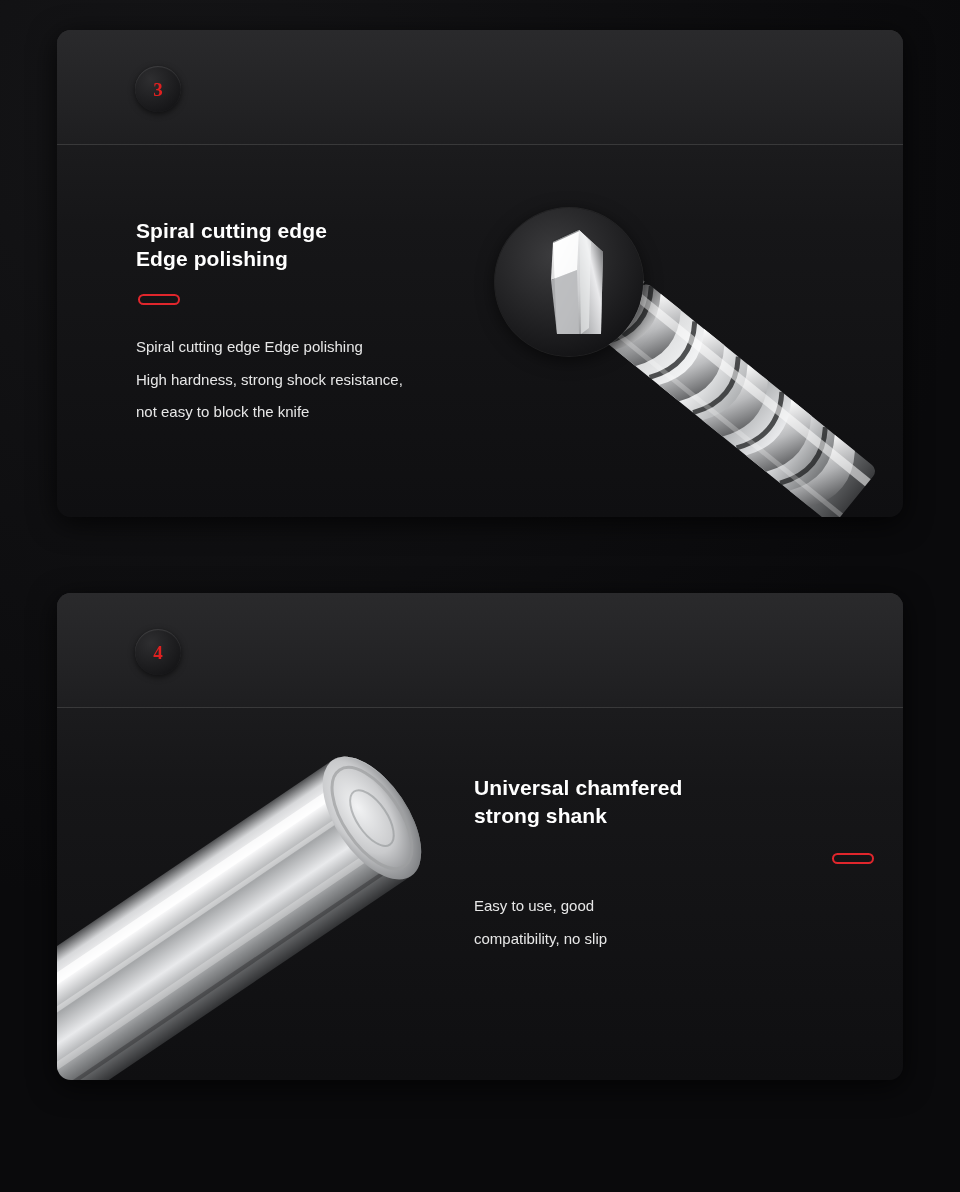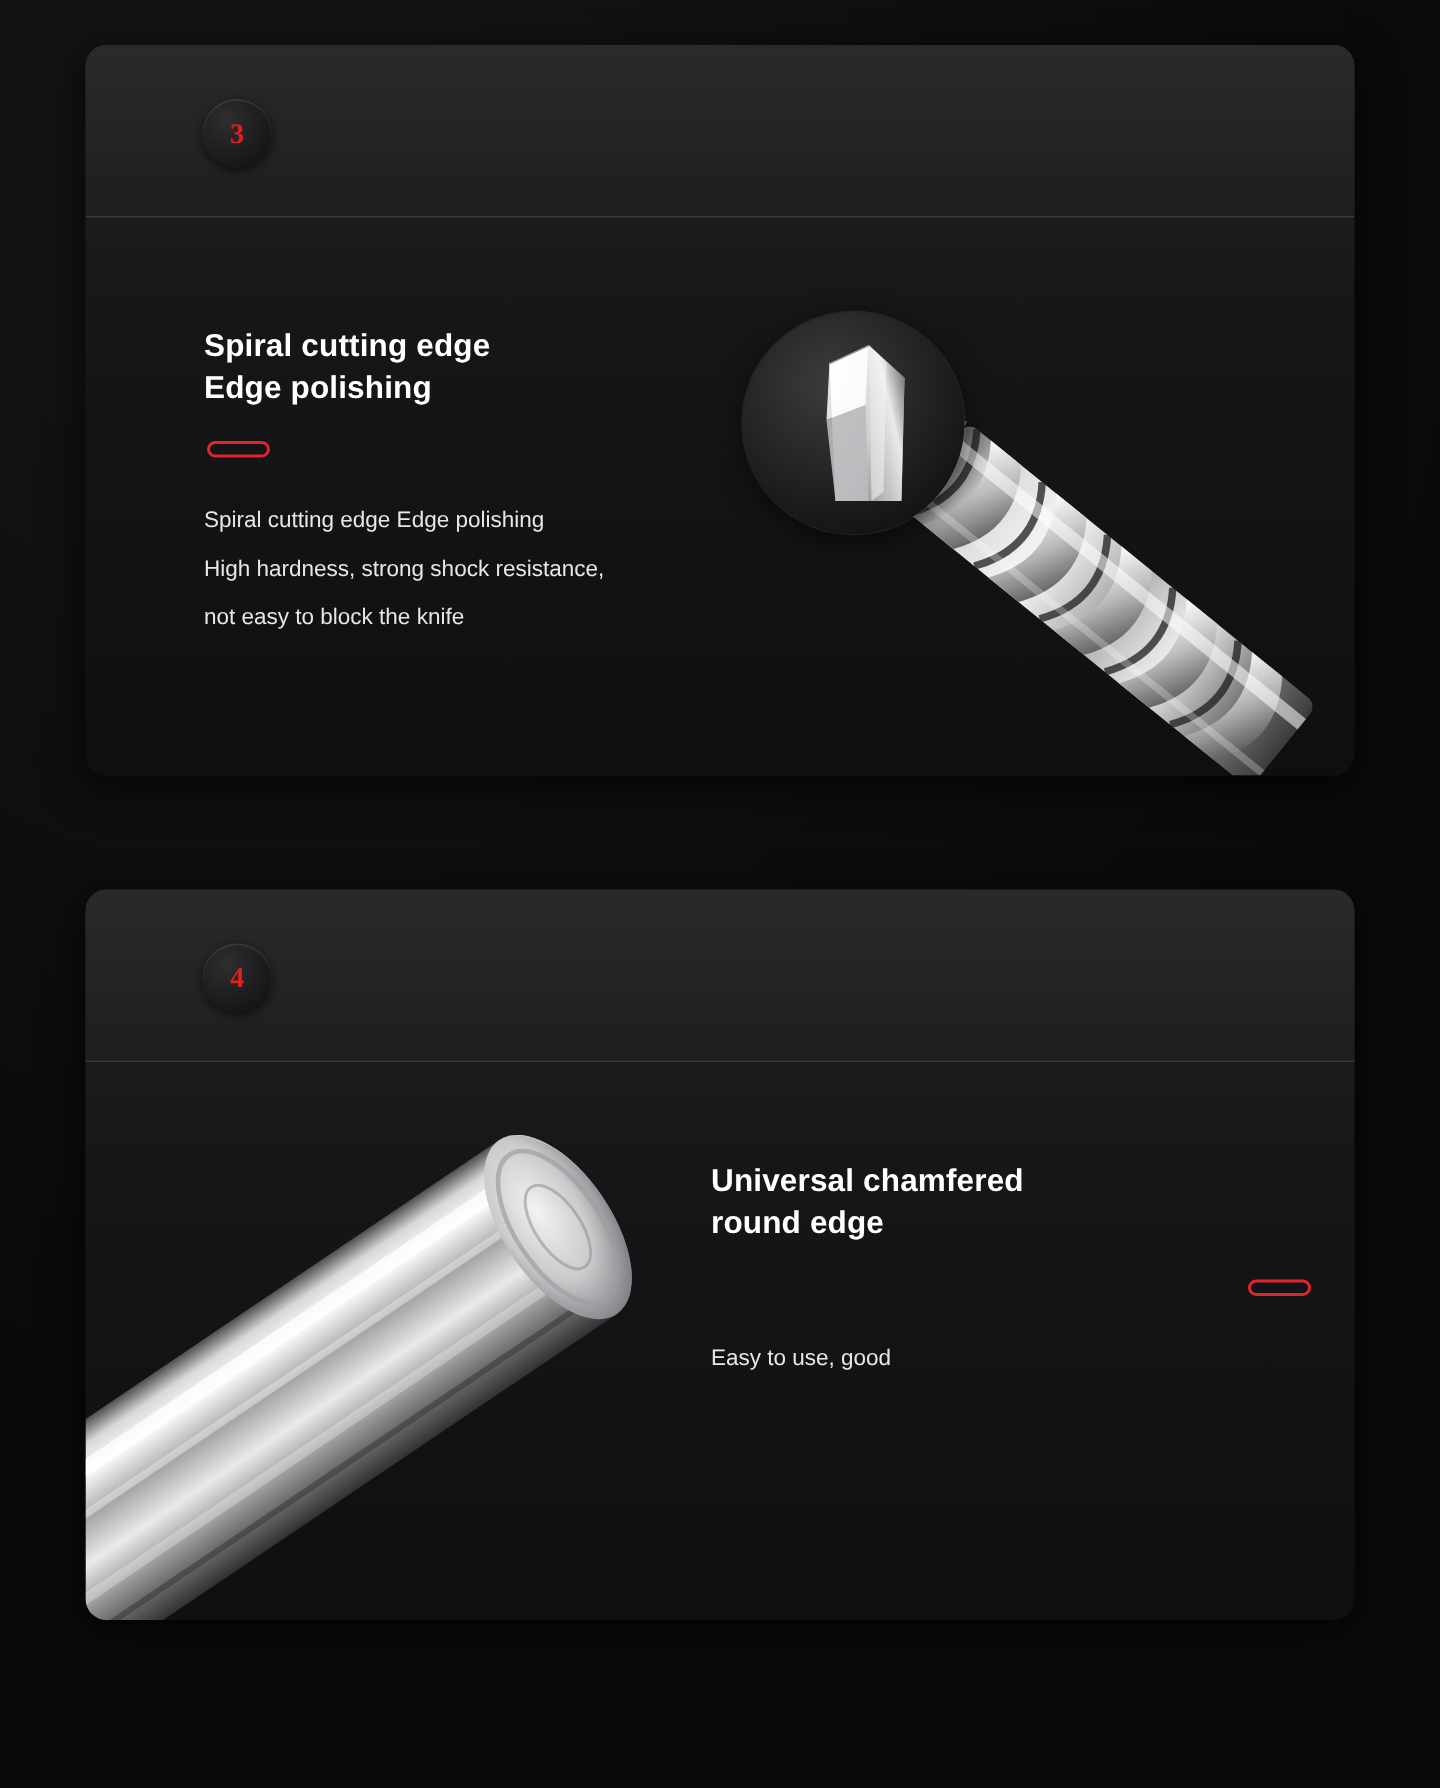--- a/index.html
+++ b/index.html
@@ -308,23 +308,24 @@
             <ellipse cx="400" cy="188" rx="15" ry="32" fill="none" stroke="#8d8f91" stroke-width="2" opacity=".55"></ellipse>
 
             <path d="M400 118 a36 70 0 0 1 0 140 a30 60 0 0 0 0 -140 z" fill="url(#chamG)" opacity=".9"></path>
           </g>
         </svg>
       </div>
 
       <div class="text4">
         <div class="headline">
           <div>Universal chamfered</div>
-          <div>round edge</div>
+          <div>strong shank</div>
         </div>
         <div class="rule"></div>
         <div class="desc">
           <div>Easy to use, good</div>
+          <div>compatibility, no slip</div>
         </div>
       </div>
     </div>
   </div>
 
 </div>
 
 </body></html>

